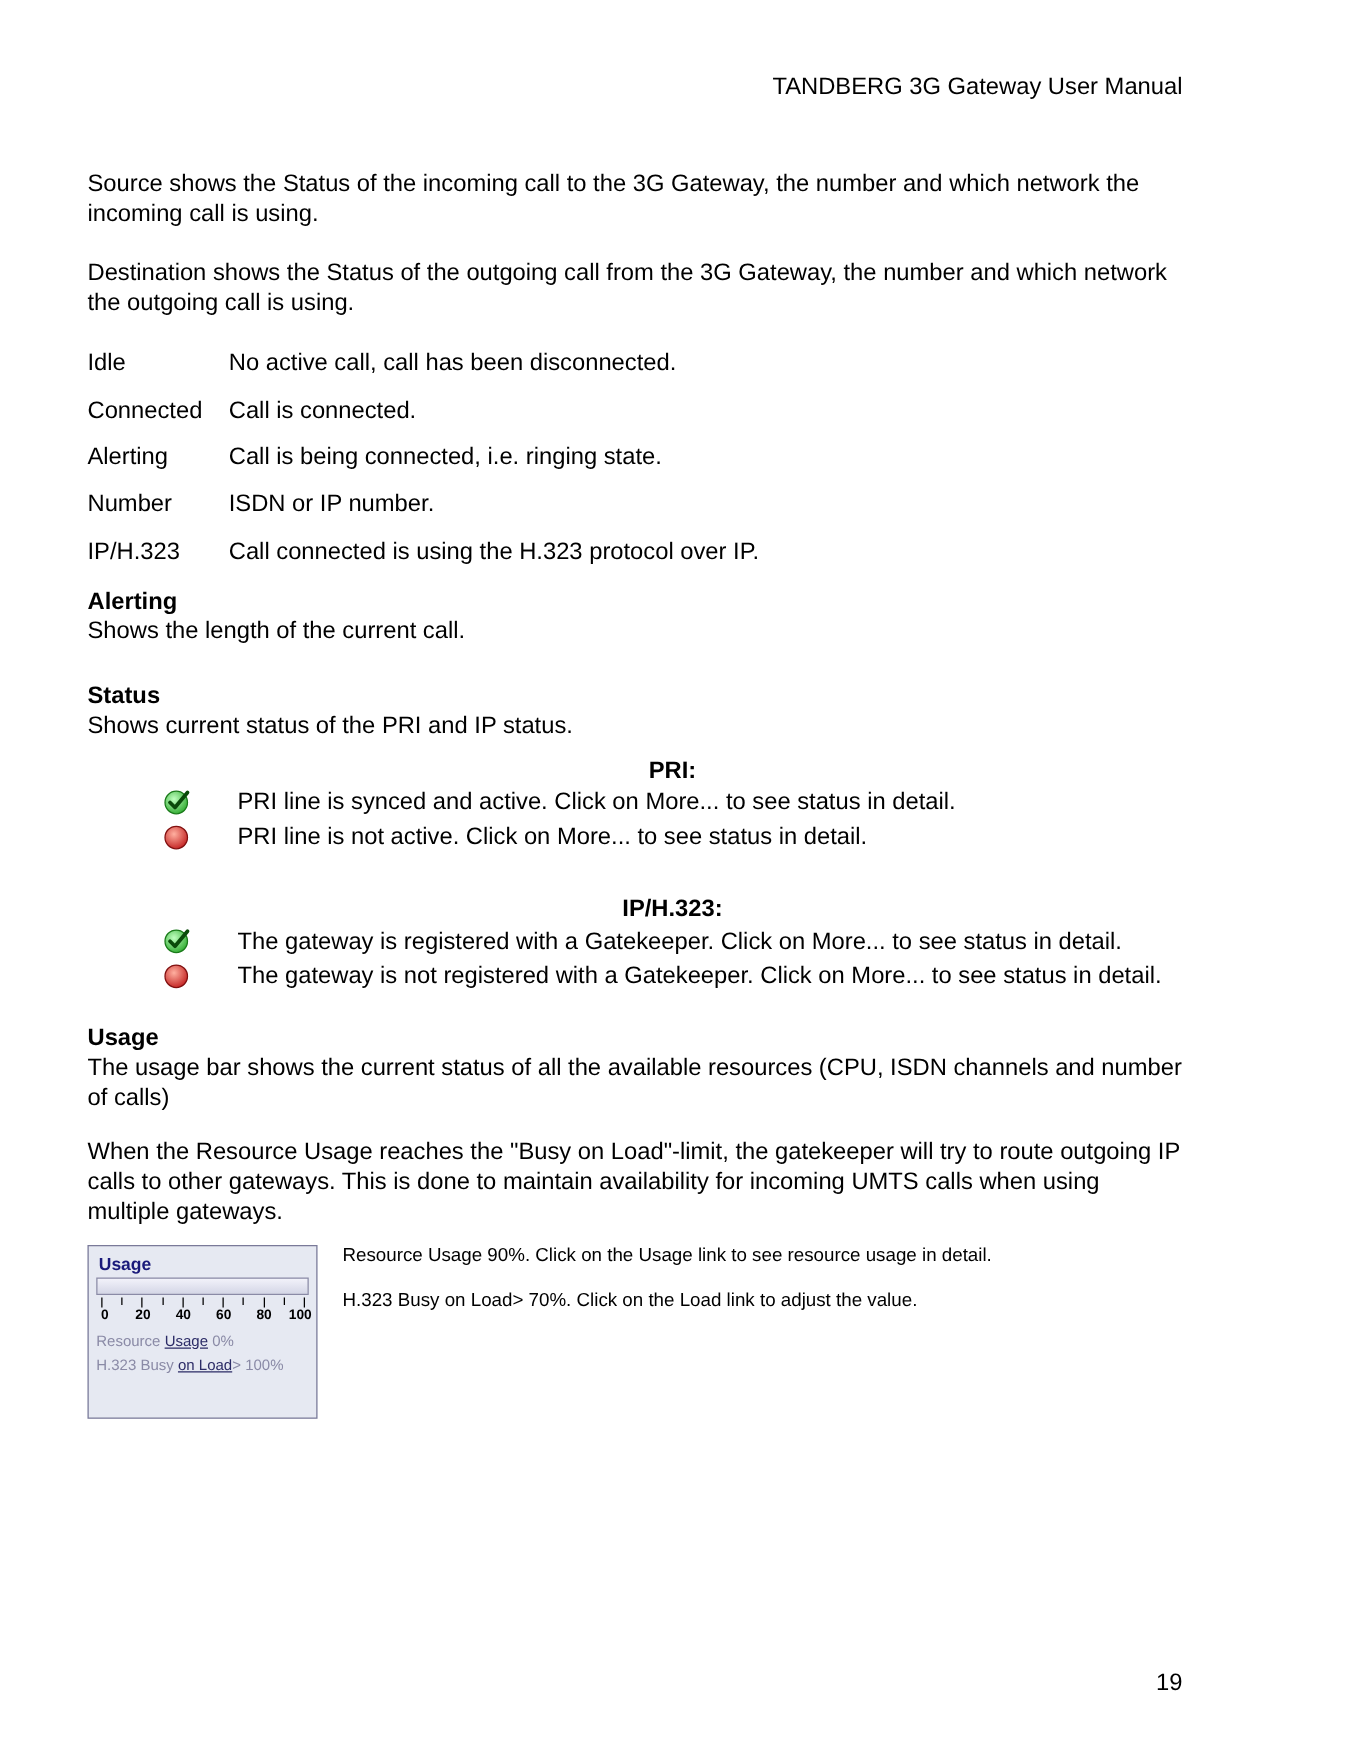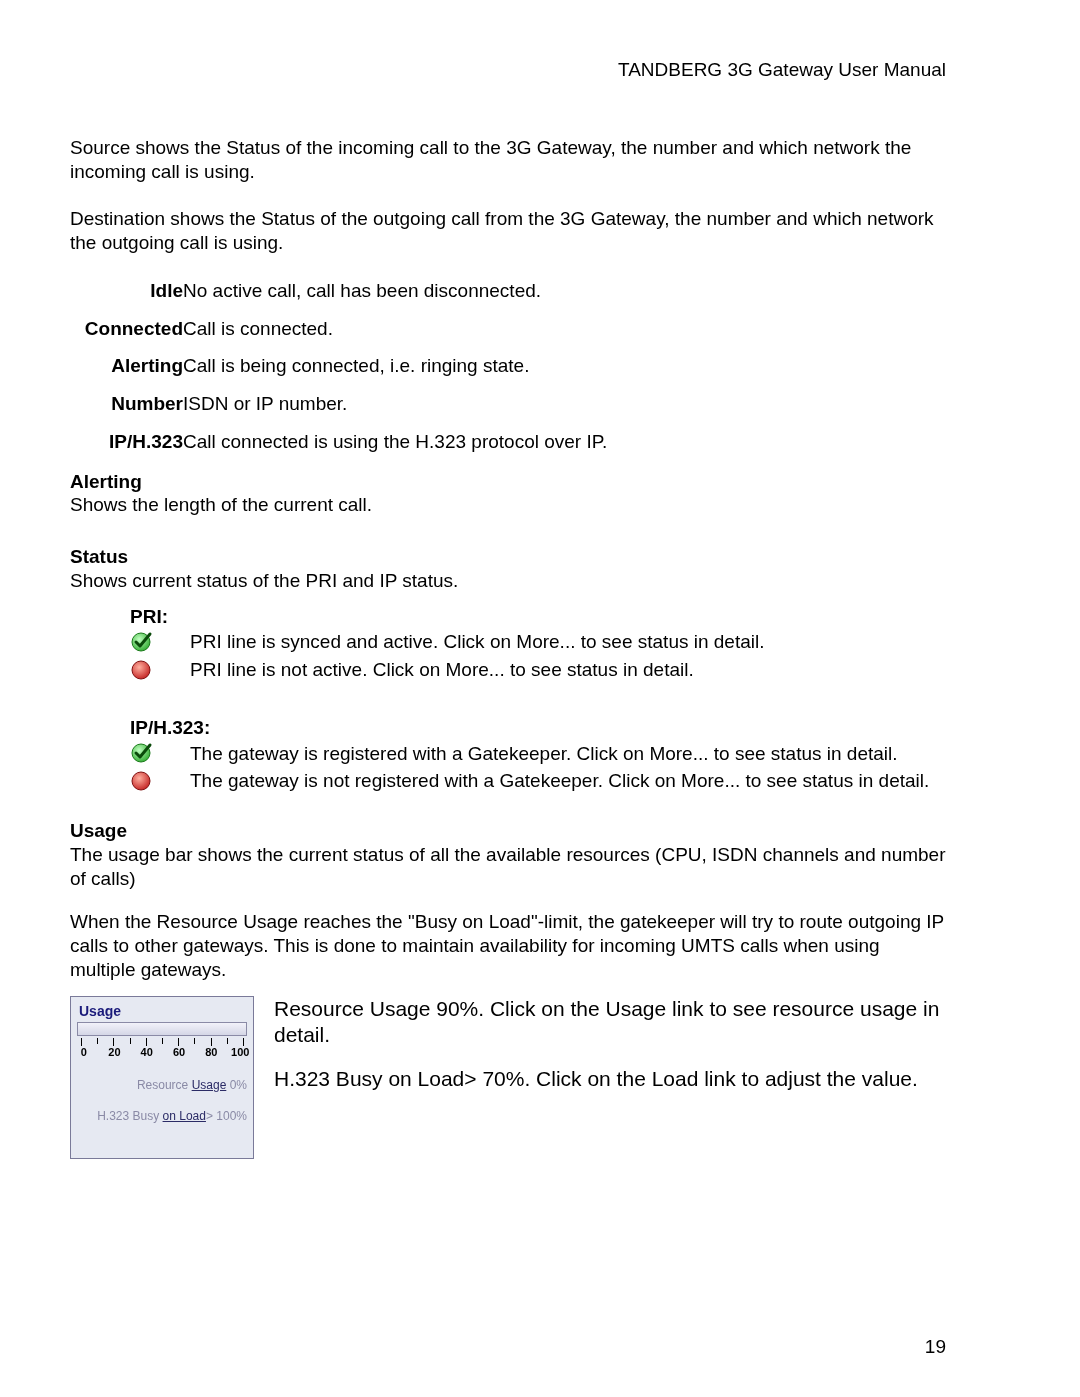--- a/index.html
+++ b/index.html
@@ -28,37 +28,37 @@
   }
   .def-table {
     margin-top: 4px;
   }
   .def-row {
     display: flex;
     margin-bottom: 14px;
   }
   .def-term {
     width: 113px;
-    font-weight: bold;
+    font-weight: normal;
     flex-shrink: 0;
-    text-align: right;
   }
   .def-desc {
     flex: 1;
   }
   .sect-title {
     font-weight: bold;
   }
   .sect {
     margin-top: 16px;
     margin-bottom: 10px;
   }
   .indent-block {
     margin-left: 60px;
     margin-top: 12px;
+    text-align: center;
   }
   .icon-row {
     display: flex;
     align-items: center;
     gap: 34px;
     margin-top: 2px;
     margin-bottom: 4px;
   }
   .icon {
     width: 26px;
@@ -129,32 +129,32 @@
     height: 14px;
     color: #000;
     font-size: 11px;
     font-weight: bold;
   }
   .usage-labels span {
     position: absolute;
     transform: translateX(-50%);
   }
   .usage-line {
-    text-align: right;
+    text-align: left;
     font-size: 12px;
     color: #8a8aa6;
-    margin-top: 16px;
+    margin-top: 4px;
   }
   .usage-line .ul-link {
     color: #2b2b66;
     text-decoration: underline;
   }
   .usage-right {
     flex: 1;
-    font-size: 21px;
+    font-size: 15px;
   }
   .usage-right p {
     margin: 0 0 18px 0;
   }
   .page-number {
     position: absolute;
     right: 134px;
     bottom: 38px;
     font-size: 19px;
   }

